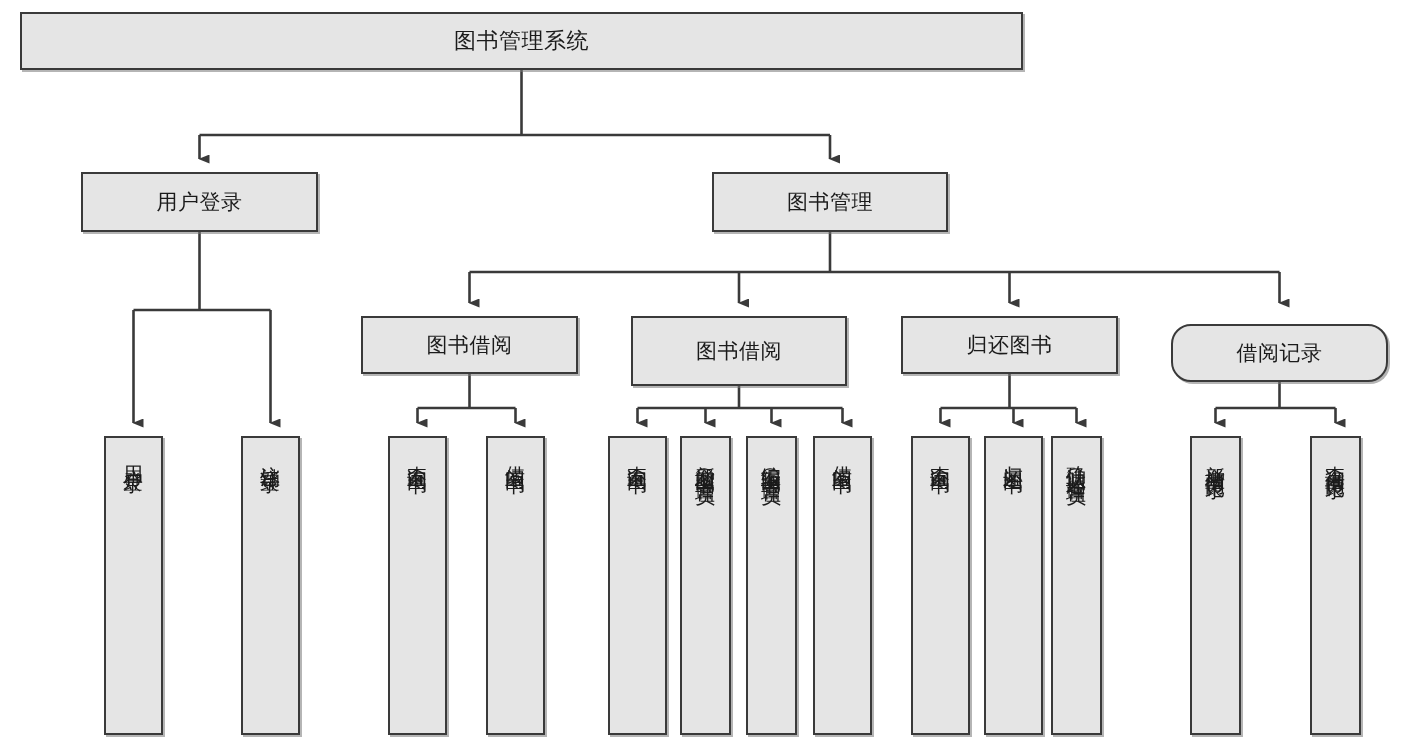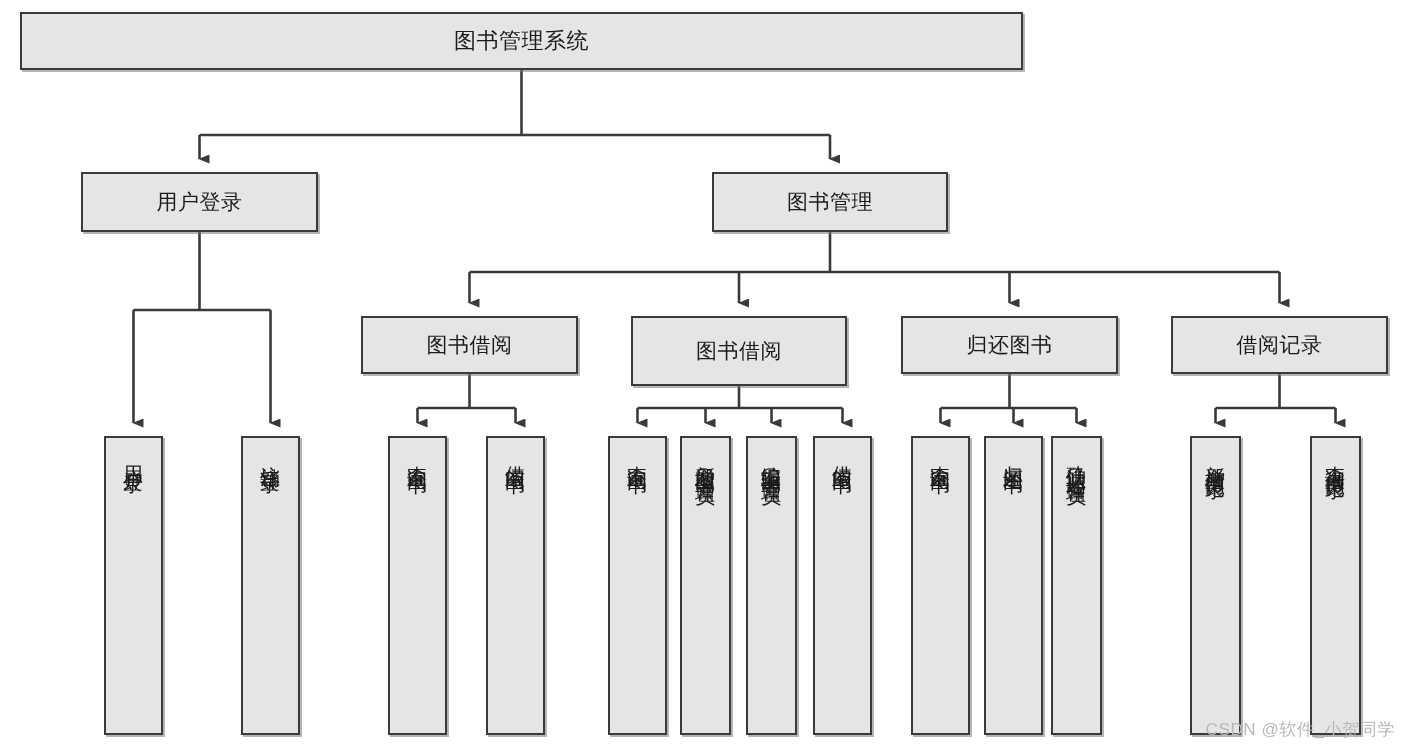--- a/index.html
+++ b/index.html
@@ -133,21 +133,21 @@
       </div>
       <div class="node-box" style="left: 361px; top: 316px; width: 217px; height: 58px;">
         <span class="node-label">图书借阅</span>
       </div>
       <div class="node-box" style="left: 631px; top: 316px; width: 216px; height: 70px;">
         <span class="node-label">图书借阅</span>
       </div>
       <div class="node-box" style="left: 901px; top: 316px; width: 217px; height: 58px;">
         <span class="node-label">归还图书</span>
       </div>
-      <div class="node-box" style="left: 1171px; top: 316px; width: 217px; height: 58px;">
+      <div class="node-box" style="left: 1171px; top: 324px; width: 217px; height: 58px; border-radius: 20px;">
         <span class="node-label">借阅记录</span>
       </div>
       <div class="node-box vertical" style="left: 104px; top: 436px; width: 59px; height: 299px;">
         <span class="node-label">用户登录</span>
       </div>
       <div class="node-box vertical" style="left: 241px; top: 436px; width: 59px; height: 299px;">
         <span class="node-label">注销登录</span>
       </div>
       <div class="node-box vertical" style="left: 388px; top: 436px; width: 59px; height: 299px;">
         <span class="node-label">查询图书</span>
@@ -177,15 +177,14 @@
         <span class="node-label">确认归还（管理员）</span>
       </div>
       <div class="node-box vertical" style="left: 1190px; top: 436px; width: 51px; height: 299px;">
         <span class="node-label">新增借阅记录</span>
       </div>
       <div class="node-box vertical" style="left: 1310px; top: 436px; width: 51px; height: 299px;">
         <span class="node-label">查询借阅记录</span>
       </div>
     </div>
 
-  <div class="watermark">CSDN @软件_小贺同学</div>
 
 </div>
 
 </body></html>

